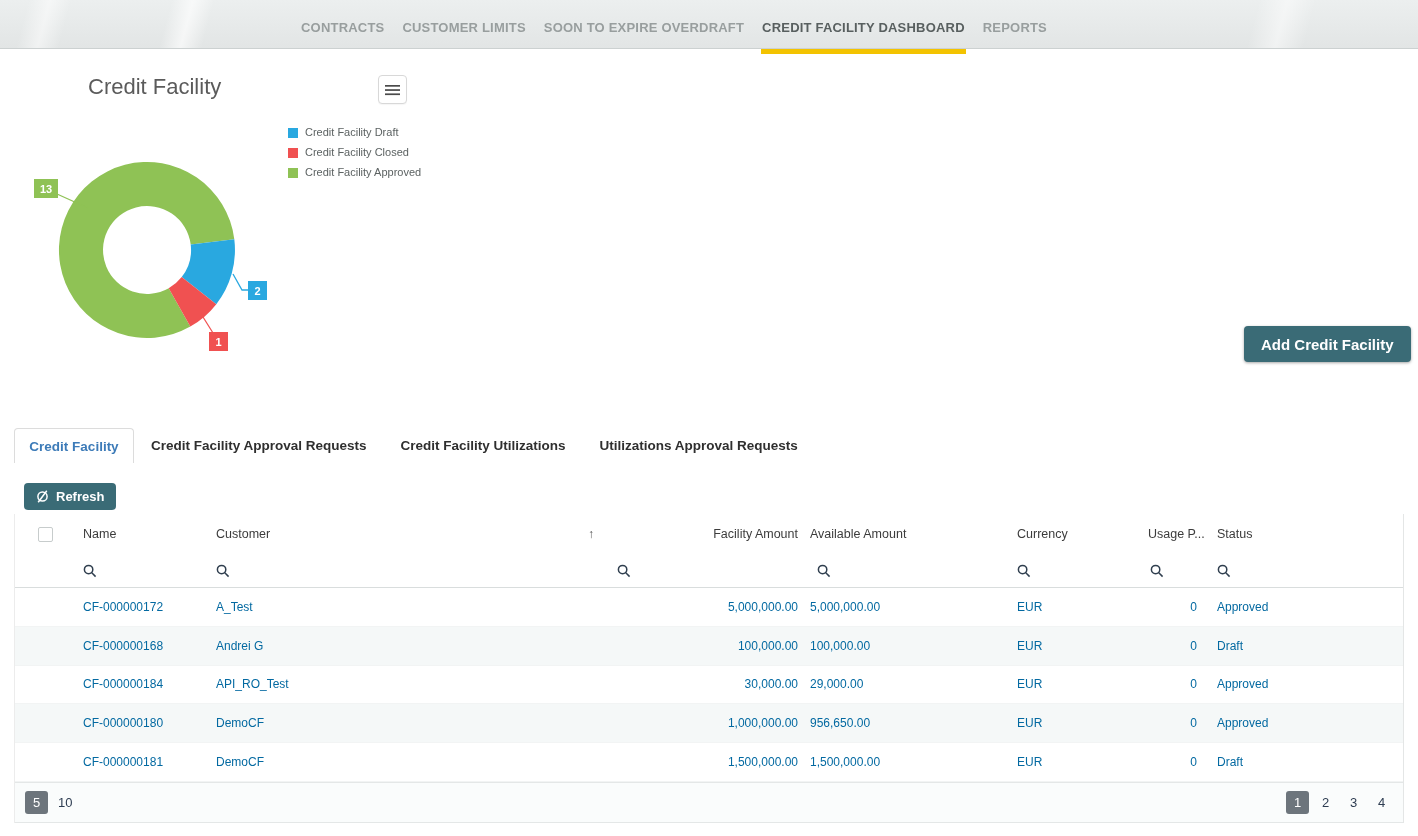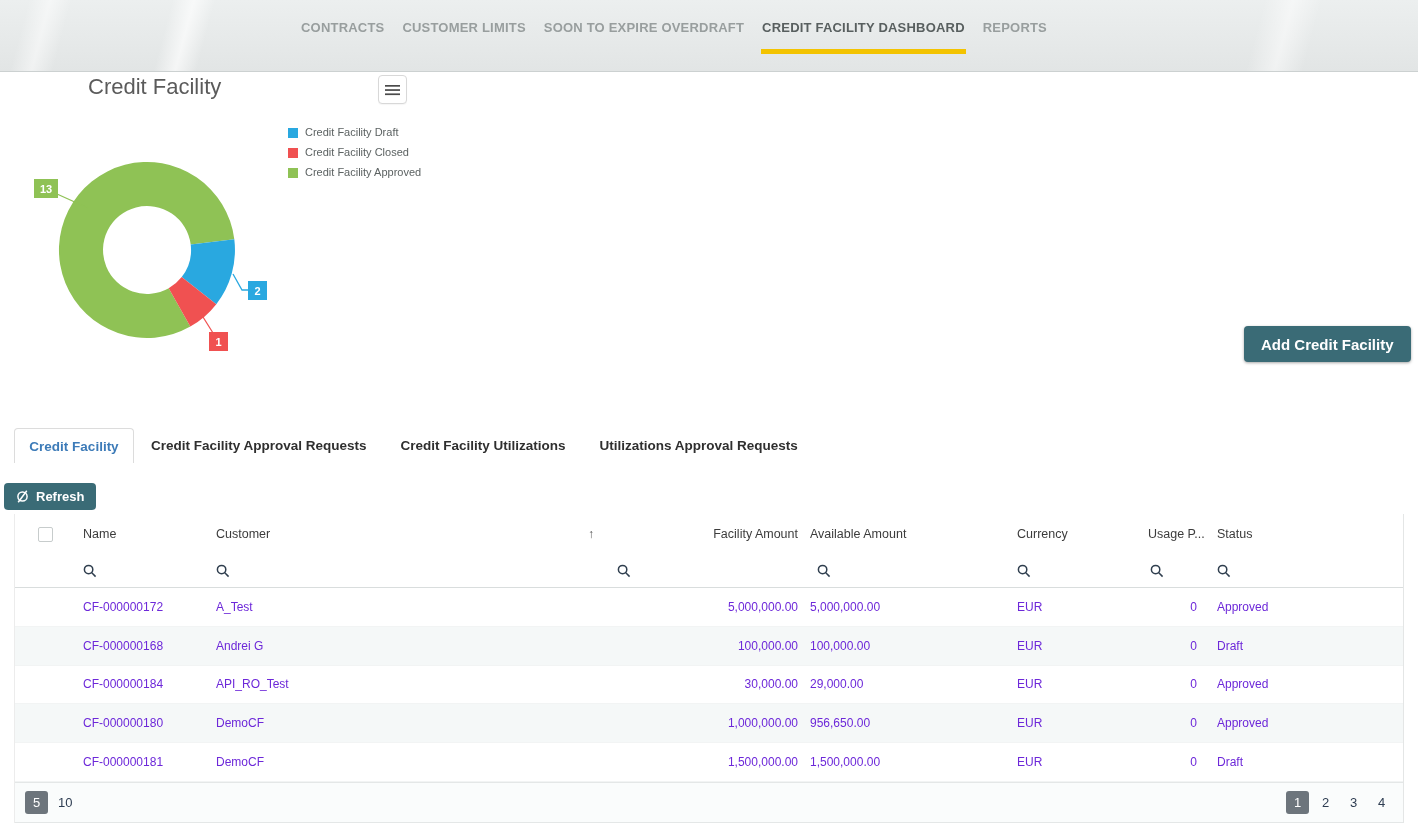--- a/index.html
+++ b/index.html
@@ -2,21 +2,21 @@
 <html><head>
 <meta charset="utf-8">
 <style>
   * { margin:0; padding:0; box-sizing:border-box; }
   html,body { background:#fff; }
   body { font-family:"Liberation Sans", sans-serif; }
   #app { position:relative; width:1418px; height:836px; background:#fff; overflow:hidden; }
 
   
   .topnav {
-    position:absolute; left:0; top:0; width:1418px; height:72px;
+    position:absolute; left:0; top:0; width:1418px; height:49px;
     background:
       linear-gradient(105deg, rgba(255,255,255,0) 12%, rgba(255,255,255,.65) 13.5%, rgba(255,255,255,0) 15%),
       linear-gradient(105deg, rgba(255,255,255,0) 2%, rgba(255,255,255,.5) 3.5%, rgba(255,255,255,0) 5%),
       linear-gradient(105deg, rgba(255,255,255,0) 88%, rgba(255,255,255,.5) 90%, rgba(255,255,255,0) 92%),
       linear-gradient(#ecefef, #e2e5e5);
     border-bottom:1px solid #ccd1d1;
     text-align:center;
   }
   .navlist { position:absolute; left:300px; top:0; height:55px; display:flex; gap:16px; align-items:stretch; }
   .navitem {
@@ -60,21 +60,21 @@
     display:flex; align-items:center; font-size:13.5px; font-weight:700; color:#2f2f2f;
     padding:0 17px; cursor:pointer; white-space:nowrap;
   }
   .tab.active {
     color:#3D7BB8; background:#fff; border:1px solid #dcdcdc; border-bottom:none;
     border-radius:4px 4px 0 0; width:120px; justify-content:center; padding:0;
   }
 
   
   .refresh-btn {
-    position:absolute; left:4px; top:483px; height:27px; padding:0 12px;
+    position:absolute; left:24px; top:483px; height:27px; padding:0 12px;
     background:#3A6B76; color:#fff; font-size:13px; font-weight:700;
     border:none; border-radius:4px; cursor:pointer; display:flex; align-items:center; gap:7px;
     font-family:"Liberation Sans", sans-serif;
   }
 
   
   .grid {
     position:absolute; left:14px; top:514px; width:1390px;
     border-left:1px solid #ececec; border-right:1px solid #e4e6e6; background:#fff;
   }
@@ -88,21 +88,21 @@
   .col-usage  { width:67px;  flex:none; text-align:right; padding-right:13px; white-space:nowrap; overflow:hidden; }
   .col-status { width:195px; flex:none; padding-left:7px; }
   .hdr-row { height:40px; font-size:12.5px; color:#3c3c3c; }
   .hdr-row .col-usage { text-align:left; padding-left:5px; padding-right:0; }
   .sort-arrow { position:absolute; right:16px; top:0; font-size:12px; color:#555; }
   .filter-row { height:34px; border-bottom:1px solid #d9dddd; }
   .filter-cell { display:flex; align-items:center; }
   .filter-row .col-fac, .filter-row .col-avail, .filter-row .col-usage { text-align:left; padding-right:0; }
   .filter-row .col-fac, .filter-row .col-avail, .filter-row .col-cur, .filter-row .col-usage, .filter-row .col-status { padding-left:7px; }
   .mag-btn { background:none; border:none; cursor:pointer; padding:0; display:flex; }
-  .drow { height:38.8px; font-size:12px; color:#6d28d9; border-bottom:1px solid #f2f4f4; cursor:pointer; }
+  .drow { height:38.8px; font-size:12px; color:#0369a1; border-bottom:1px solid #f2f4f4; cursor:pointer; }
   .drow.alt { background:#f5f8f8; }
   .checkbox { width:15px; height:15px; border:1px solid #c7cccc; border-radius:2px; background:#fff; cursor:pointer; }
 
   
   .grid-footer {
     height:41px; background:#fafcfc; border-top:1px solid #e4e7e7; border-bottom:1px solid #e4e7e7;
     display:flex; align-items:center; justify-content:space-between; padding:0 10px 0 10px;
   }
   .pager-group { display:flex; align-items:center; gap:5px; }
   .pager-box {

